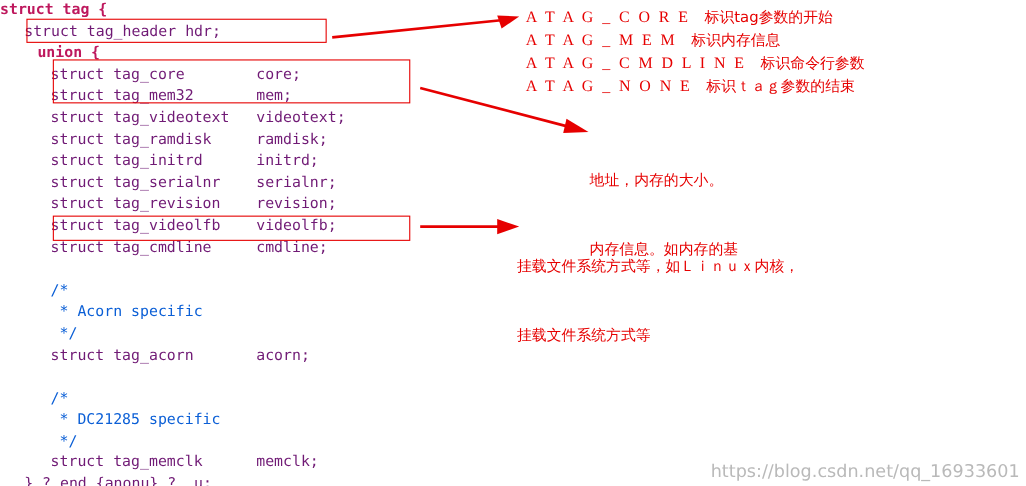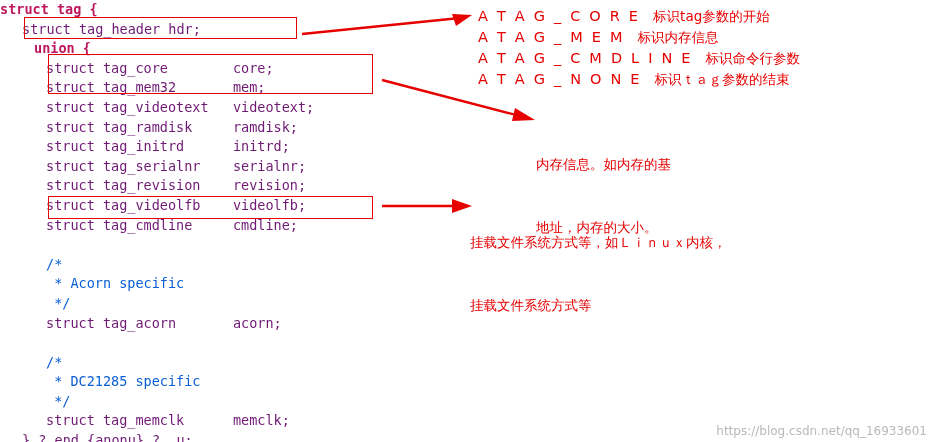--- a/index.html
+++ b/index.html
@@ -39,28 +39,28 @@
   .note{
     position:absolute;
     color:#e60000;
     font-family:"DejaVu Sans","Liberation Sans",sans-serif;
     font-size:13.5px;
     line-height:21px;
     white-space:pre;
   }
   .note .big{font-size:14.5px;letter-spacing:1.2px;}
   .legend-row{display:block;white-space:pre;}
-  .legend-row .tag{letter-spacing:2.2px;}
+  .legend-row .tag{letter-spacing:2.2px;font-family:Liberation Serif, serif;}
 
   .watermark{
     position:absolute;
     right:6px;bottom:4px;
     color:#b9b9b9;
     font-family:"DejaVu Sans","Liberation Sans",sans-serif;
-    font-size:12px;
+    font-size:16px;
     white-space:pre;
   }
 </style>
 </head>
 <body>
 
 <div class="code" id="code-block"><div class="line black" style="padding-left: 0px;">struct tag {</div><div class="line red" style="padding-left: 22px;">struct tag_header hdr;</div><div class="line black" style="padding-left: 34px;">union {</div><div class="line red" style="padding-left: 46px;">struct tag_core        core;</div><div class="line red" style="padding-left: 46px;">struct tag_mem32       mem;</div><div class="line red" style="padding-left: 46px;">struct tag_videotext   videotext;</div><div class="line red" style="padding-left: 46px;">struct tag_ramdisk     ramdisk;</div><div class="line red" style="padding-left: 46px;">struct tag_initrd      initrd;</div><div class="line red" style="padding-left: 46px;">struct tag_serialnr    serialnr;</div><div class="line red" style="padding-left: 46px;">struct tag_revision    revision;</div><div class="line red" style="padding-left: 46px;">struct tag_videolfb    videolfb;</div><div class="line red" style="padding-left: 46px;">struct tag_cmdline     cmdline;</div><div class="line red" style="padding-left: 0px;">&nbsp;</div><div class="line blue" style="padding-left: 46px;">/*</div><div class="line blue" style="padding-left: 46px;"> * Acorn specific</div><div class="line blue" style="padding-left: 46px;"> */</div><div class="line red" style="padding-left: 46px;">struct tag_acorn       acorn;</div><div class="line red" style="padding-left: 0px;">&nbsp;</div><div class="line blue" style="padding-left: 46px;">/*</div><div class="line blue" style="padding-left: 46px;"> * DC21285 specific</div><div class="line blue" style="padding-left: 46px;"> */</div><div class="line red" style="padding-left: 46px;">struct tag_memclk      memclk;</div><div class="line red" style="padding-left: 22px;">} ? end {anonu} ?  u;</div></div>
 
 <div class="box" style="left:24px;  top:17px;  width:273px; height:22px;"></div>
 <div class="box" style="left:48px;  top:54px;  width:325px; height:40px;"></div>
@@ -77,22 +77,22 @@
 </svg>
 
 <svg class="arrow" style="left:380px;top:196px;" width="100" height="24" viewBox="0 0 100 24">
   <line x1="2" y1="10" x2="76" y2="10" stroke="#e60000" stroke-width="2.4"></line>
   <polygon points="92,10 72,3 72,17" fill="#e60000"></polygon>
 </svg>
 
 <div class="note" style="left:478px;top:6px;" id="legend-block"><div class="legend-row"><span class="tag big">A T A G _ C O R E</span><span>   </span><span>标识tag参数的开始</span></div><div class="legend-row"><span class="tag big">A T A G _ M E M</span><span>   </span><span>标识内存信息</span></div><div class="legend-row"><span class="tag big">A T A G _ C M D L I N E</span><span>   </span><span>标识命令行参数</span></div><div class="legend-row"><span class="tag big">A T A G _ N O N E</span><span>   </span><span>标识ｔａｇ参数的结束</span></div></div>
 
 <div class="note" style="left:536px;top:112px;">
+  <span class="legend-row">地址，内存的大小。</span>
   <span class="legend-row">内存信息。如内存的基</span>
-  <span class="legend-row">地址，内存的大小。</span>
 </div>
 
 <div class="note" style="left:470px;top:190px;">
   <span class="legend-row">挂载文件系统方式等，如Ｌｉｎｕｘ内核，</span>
   <span class="legend-row">挂载文件系统方式等</span>
 </div>
 
 <div class="watermark">https://blog.csdn.net/qq_16933601</div>
 
 </body></html>

